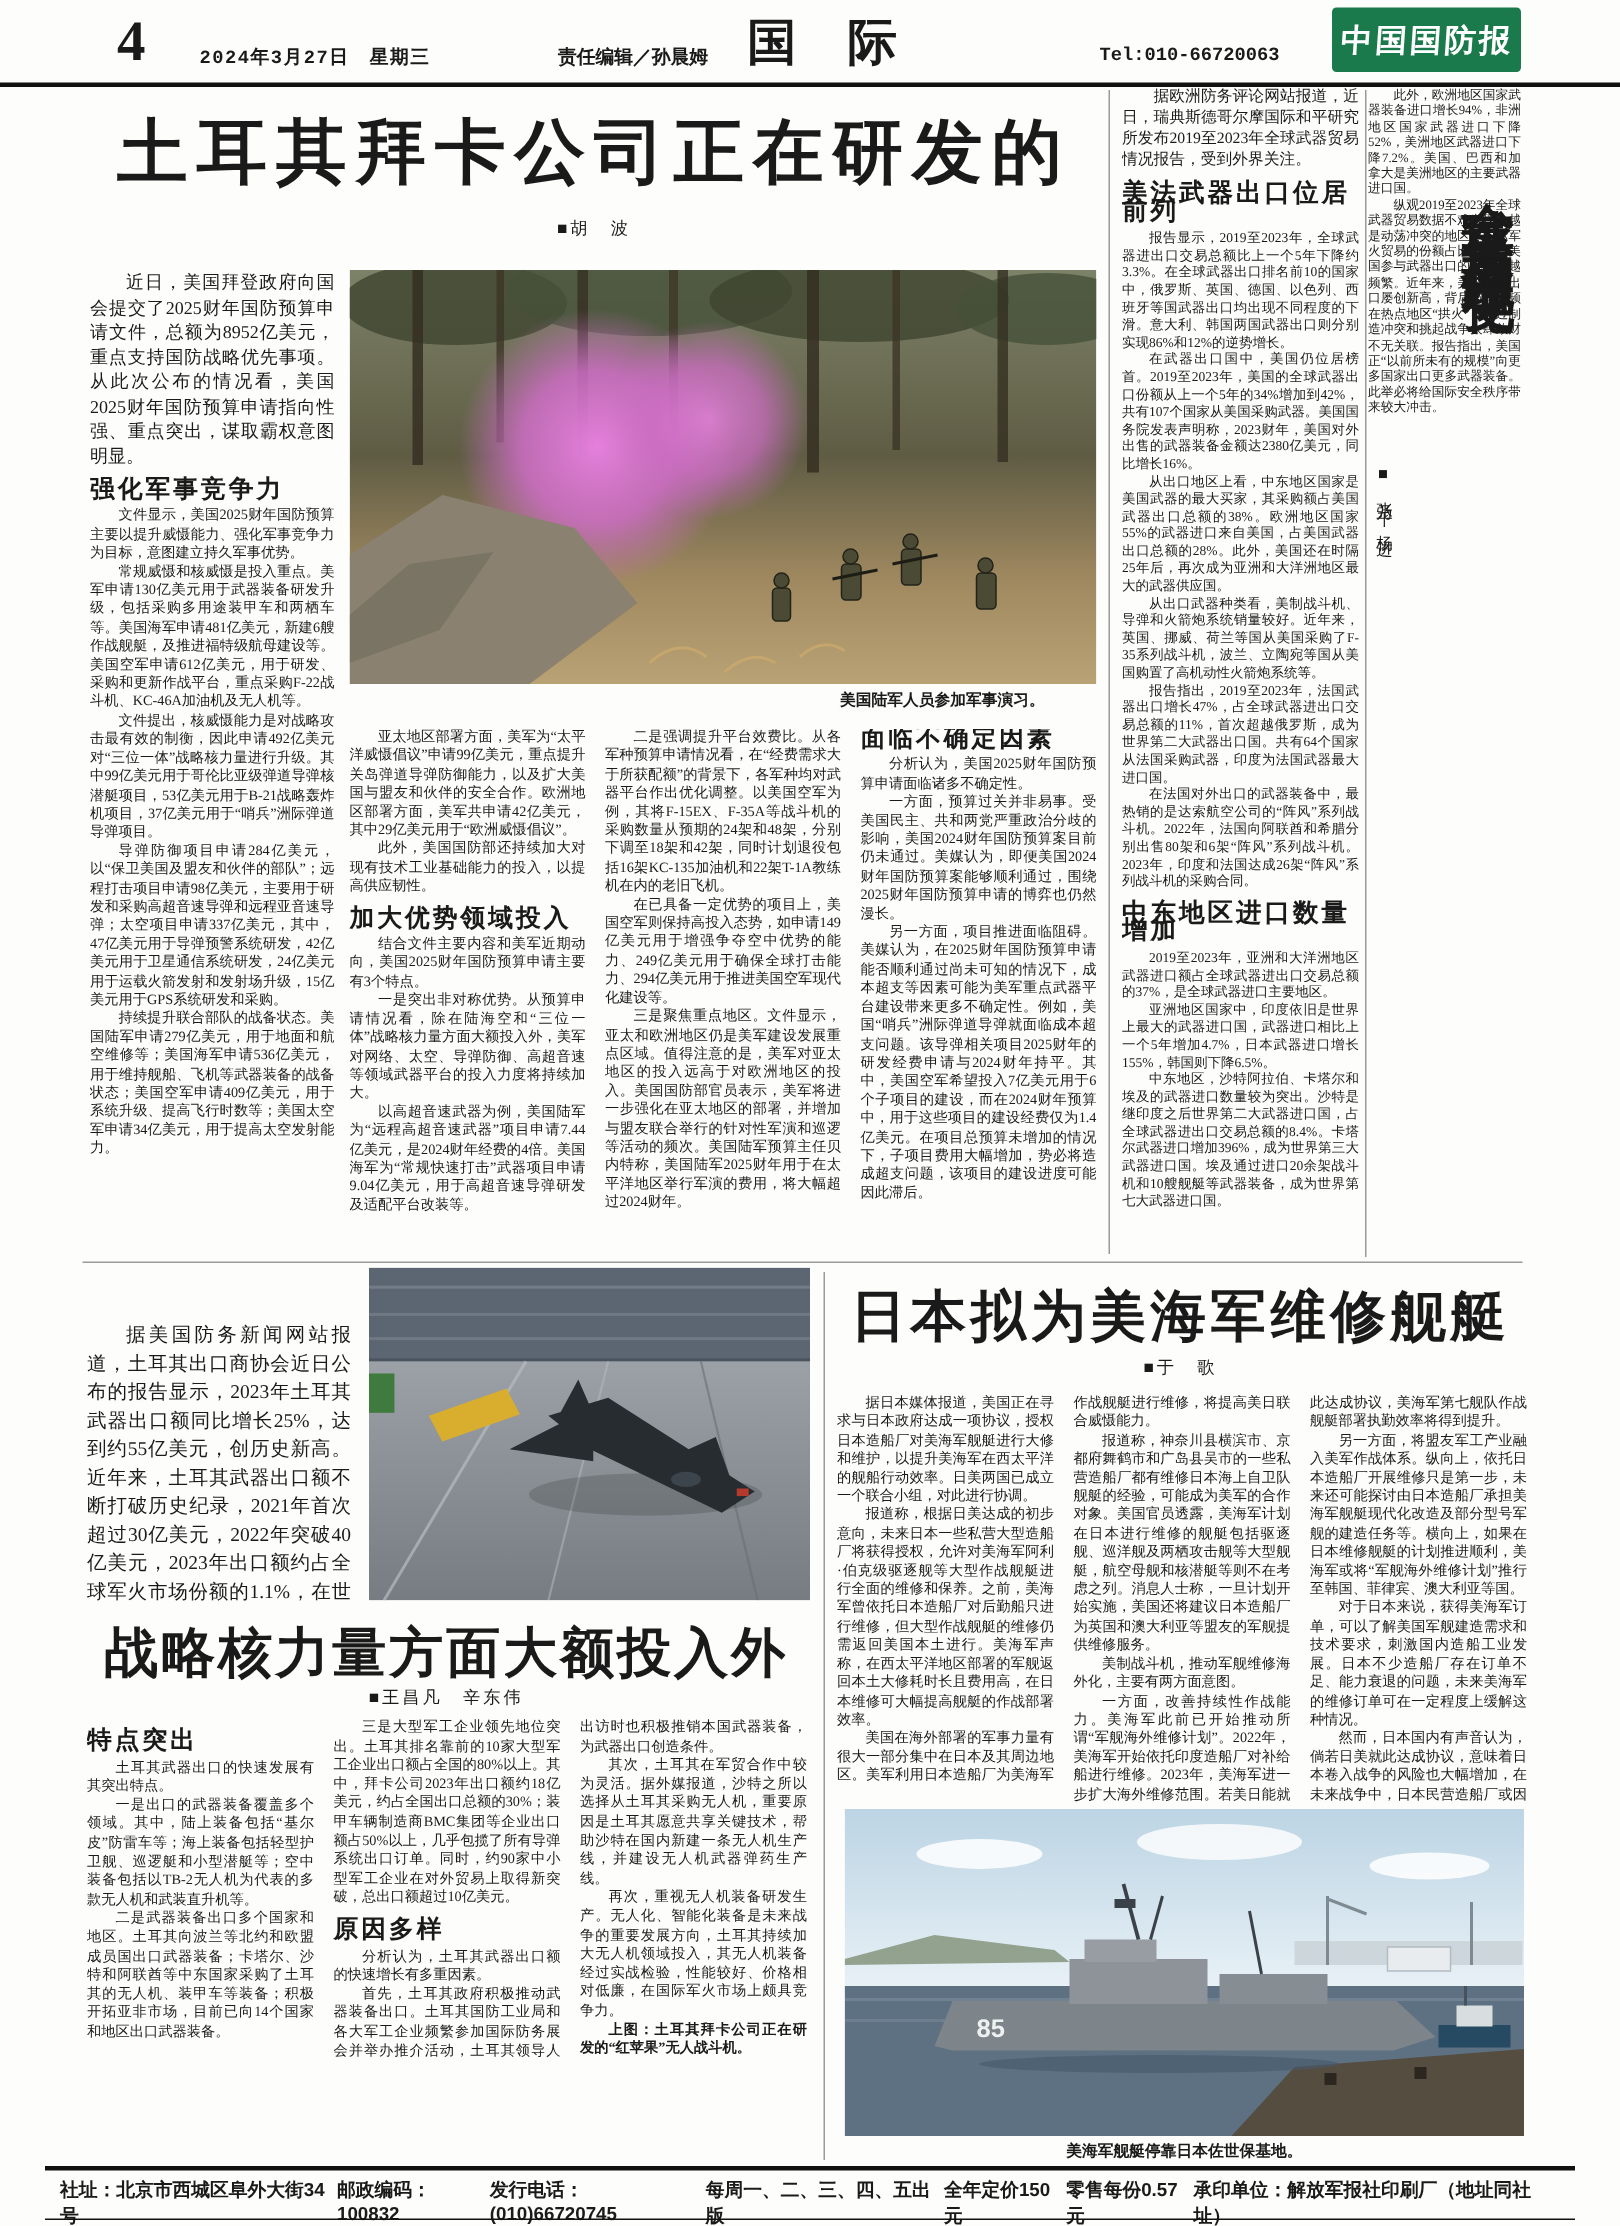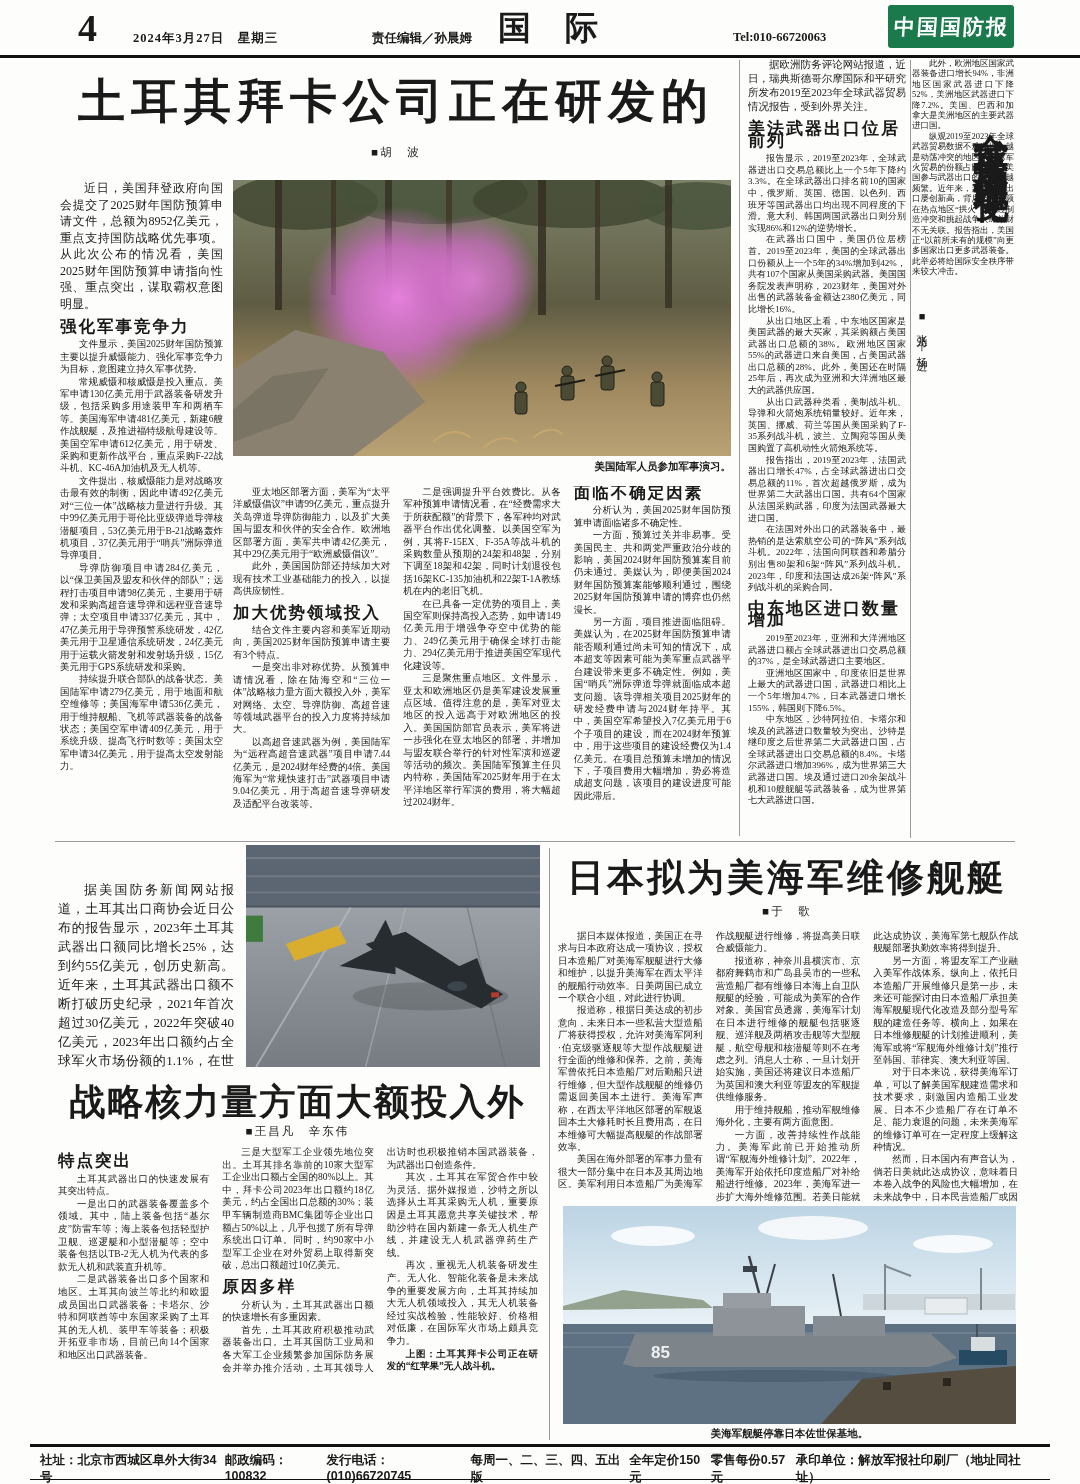--- a/index.html
+++ b/index.html
@@ -1,18 +1,18 @@
 <!DOCTYPE html>
 <html><head>
 <meta charset="utf-8">
 <style>
   html,body{margin:0;padding:0;background:#ffffff;}
   #page{position:relative;width:1080px;height:1484px;background:#fdfdfb;color:#1a1a1a;
         font-family:"Liberation Serif","DejaVu Serif",serif;overflow:hidden;}
-  .sans{font-family:Liberation Serif, serif;}
+  .sans{font-family:Liberation Mono, monospace;}
   .abs{position:absolute;}
 
   
   #pagenum{left:78px;top:6px;font-size:38px;font-weight:bold;font-family:"Liberation Serif",serif;}
   #hdr-date{left:133px;top:30px;font-size:12.5px;font-weight:bold;letter-spacing:1px;}
   #hdr-editor{left:372px;top:30px;font-size:12.5px;font-weight:bold;}
   #hdr-section{left:498px;top:6px;font-size:33px;font-weight:900;letter-spacing:34px;}
   #hdr-tel{left:733px;top:30px;font-size:12.5px;font-weight:bold;}
   #logo{left:888px;top:5px;width:126px;height:43px;background:#1b7a4b;border-radius:3px;
         display:flex;align-items:center;justify-content:center;}
@@ -52,21 +52,21 @@
 
   
   #market-right{left:912px;top:58px;width:104px;height:782px;}
   #v-headline{position:absolute;right:2px;top:48px;height:478px;writing-mode:vertical-rl;
         font-size:35px;font-weight:900;letter-spacing:5px;font-family:"Liberation Sans",sans-serif;}
   #v-byline{position:absolute;left:2px;top:252px;height:170px;writing-mode:vertical-rl;
         font-size:11px;letter-spacing:3px;}
 
   
   .caption{font-size:10.5px;font-weight:bold;}
-  #main-caption{left:560px;top:460px;width:171px;text-align:right;}
+  #main-caption{left:560px;top:460px;width:171px;text-align:left;}
   #ship-caption{left:563px;top:1427px;width:453px;text-align:center;}
 
   
   .vrule{width:1px;background:#9a9a9a;}
   .hrule{height:1px;background:#9a9a9a;}
   #div-v1{left:739px;top:60px;height:776px;}
   #div-v2{left:910px;top:60px;height:778px;}
   #div-h1{left:55px;top:841px;width:960px;}
   #div-v3{left:549px;top:848px;height:592px;}
   #foot-rule{left:30px;top:1444px;width:1020px;height:2.5px;background:#111;}
@@ -250,21 +250,21 @@
       <p class="incap">上图：土耳其拜卡公司正在研发的“红苹果”无人战斗机。</p>
     </div>
 
   <div class="abs headline" id="japan-headline">日本拟为美海军维修舰艇</div>
   <div class="abs byline" id="japan-byline">■于　歌</div>
   <div class="abs cols" id="japan-cols">
       <p>据日本媒体报道，美国正在寻求与日本政府达成一项协议，授权日本造船厂对美海军舰艇进行大修和维护，以提升美海军在西太平洋的舰船行动效率。日美两国已成立一个联合小组，对此进行协调。</p>
       <p>报道称，根据日美达成的初步意向，未来日本一些私营大型造船厂将获得授权，允许对美海军阿利·伯克级驱逐舰等大型作战舰艇进行全面的维修和保养。之前，美海军曾依托日本造船厂对后勤船只进行维修，但大型作战舰艇的维修仍需返回美国本土进行。美海军声称，在西太平洋地区部署的军舰返回本土大修耗时长且费用高，在日本维修可大幅提高舰艇的作战部署效率。</p>
       <p>美国在海外部署的军事力量有很大一部分集中在日本及其周边地区。美军利用日本造船厂为美海军作战舰艇进行维修，将提高美日联合威慑能力。</p>
       <p>报道称，神奈川县横滨市、京都府舞鹤市和广岛县吴市的一些私营造船厂都有维修日本海上自卫队舰艇的经验，可能成为美军的合作对象。美国官员透露，美海军计划在日本进行维修的舰艇包括驱逐舰、巡洋舰及两栖攻击舰等大型舰艇，航空母舰和核潜艇等则不在考虑之列。消息人士称，一旦计划开始实施，美国还将建议日本造船厂为英国和澳大利亚等盟友的军舰提供维修服务。</p>
-      <p>用于维持舰船，推动军舰维修海外化，主要有两方面意图。</p>
+      <p>美制战斗机，推动军舰维修海外化，主要有两方面意图。</p>
       <p>一方面，改善持续性作战能力。美海军此前已开始推动所谓“军舰海外维修计划”。2022年，美海军开始依托印度造船厂对补给船进行维修。2023年，美海军进一步扩大海外维修范围。若美日能就此达成协议，美海军第七舰队作战舰艇部署执勤效率将得到提升。</p>
       <p>另一方面，将盟友军工产业融入美军作战体系。纵向上，依托日本造船厂开展维修只是第一步，未来还可能探讨由日本造船厂承担美海军舰艇现代化改造及部分型号军舰的建造任务等。横向上，如果在日本维修舰艇的计划推进顺利，美海军或将“军舰海外维修计划”推行至韩国、菲律宾、澳大利亚等国。</p>
       <p>对于日本来说，获得美海军订单，可以了解美国军舰建造需求和技术要求，刺激国内造船工业发展。日本不少造船厂存在订单不足、能力衰退的问题，未来美海军的维修订单可在一定程度上缓解这种情况。</p>
       <p>然而，日本国内有声音认为，倘若日美就此达成协议，意味着日本卷入战争的风险也大幅增加，在未来战争中，日本民营造船厂或因为维修美海军舰艇，承受灭顶之灾的风险。</p>
     </div>
   <div class="abs photo" id="photo-ship">
     <svg viewBox="0 0 453 218" preserveAspectRatio="none">
       <defs>
         <linearGradient id="skyg" x1="0" y1="0" x2="0" y2="1">
           <stop offset="0" stop-color="#bcd4e4"></stop>

